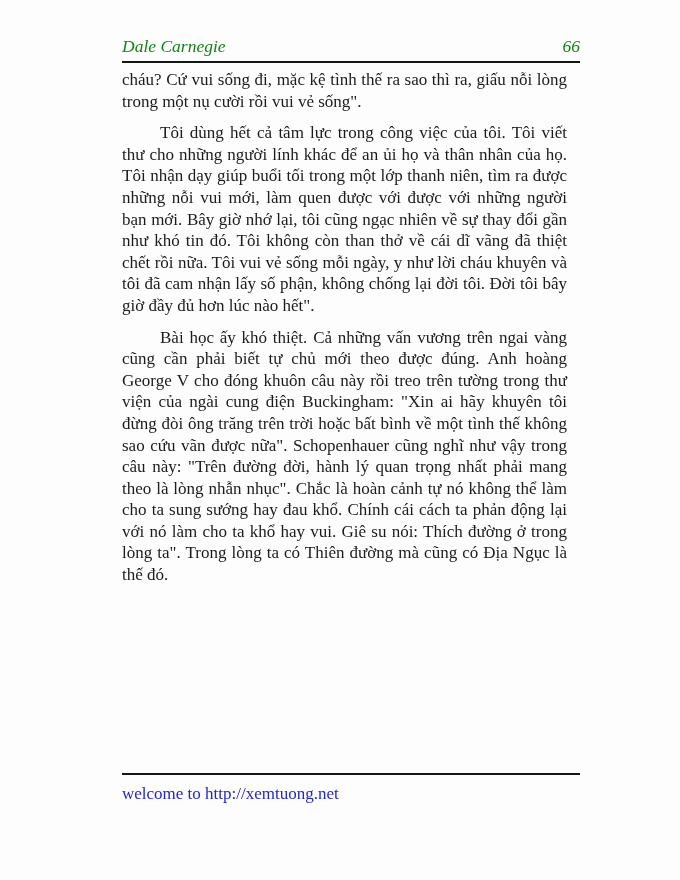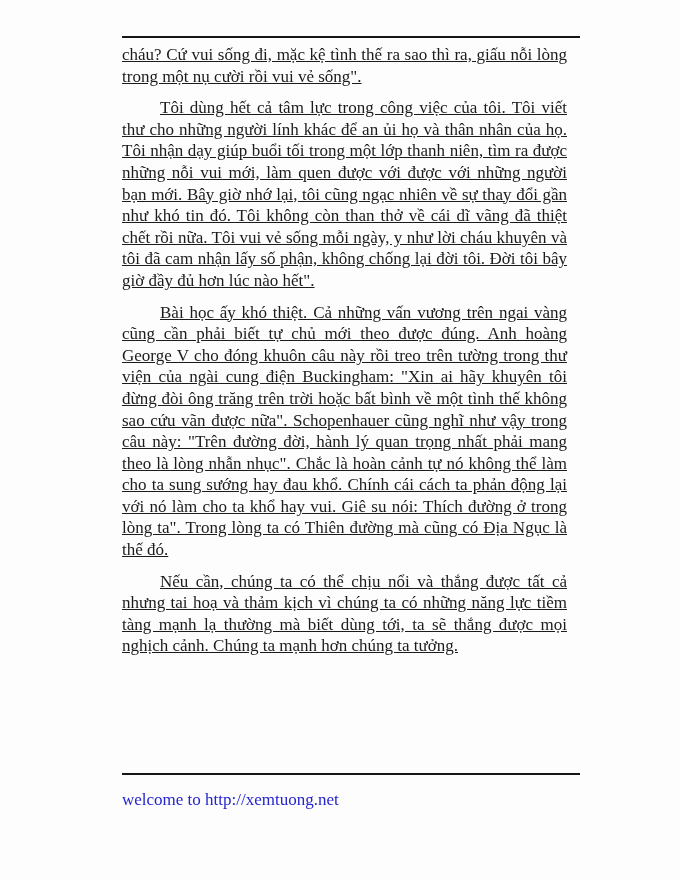--- a/index.html
+++ b/index.html
@@ -36,55 +36,57 @@
     border: none;
     border-top: 2px solid #161616;
     margin: 0 0 6px 0;
   }
   .body-text p {
     margin: 0 13px 10px 0;
     font-size: 17px;
     line-height: 21.6px;
     text-align: justify;
     text-justify: inter-word;
-    text-decoration: underline;
   }
   .body-text p.indented {
     text-indent: 38px;
   }
   .page-footer {
     position: absolute;
     left: 122px;
     width: 458px;
     top: 773px;
     border-top: 2.5px solid #161616;
-    padding-top: 15px;
+    padding-top: 9px;
   }
   .footer-link {
     font-size: 17px;
     color: #2424cd;
     text-decoration: none;
     cursor: pointer;
   }
 </style>
 </head>
 <body>
 
 <div class="page">
 
   <div class="content">
 
+    <div class="running-header">
+      <span>Dale Carnegie</span>
+      <span>66</span>
+    </div>
 
     <hr class="header-rule">
 
     <div class="body-text">
       <p>cháu? Cứ vui sống đi, mặc kệ tình thế ra sao thì ra, giấu nỗi lòng trong một nụ cười rồi vui vẻ sống".</p>
       <p class="indented">Tôi dùng hết cả tâm lực trong công việc của tôi. Tôi viết thư cho những người lính khác để an ủi họ và thân nhân của họ. Tôi nhận dạy giúp buổi tối trong một lớp thanh niên, tìm ra được những nỗi vui mới, làm quen được với được với những người bạn mới. Bây giờ nhớ lại, tôi cũng ngạc nhiên về sự thay đổi gần như khó tin đó. Tôi không còn than thở về cái dĩ vãng đã thiệt chết rồi nữa. Tôi vui vẻ sống mỗi ngày, y như lời cháu khuyên và tôi đã cam nhận lấy số phận, không chống lại đời tôi. Đời tôi bây giờ đầy đủ hơn lúc nào hết".</p>
       <p class="indented">Bài học ấy khó thiệt. Cả những vấn vương trên ngai vàng cũng cần phải biết tự chủ mới theo được đúng. Anh hoàng George V cho đóng khuôn câu này rồi treo trên tường trong thư viện của ngài cung điện Buckingham: "Xin ai hãy khuyên tôi đừng đòi ông trăng trên trời hoặc bất bình về một tình thế không sao cứu vãn được nữa". Schopenhauer cũng nghĩ như vậy trong câu này: "Trên đường đời, hành lý quan trọng nhất phải mang theo là lòng nhẫn nhục". Chắc là hoàn cảnh tự nó không thể làm cho ta sung sướng hay đau khổ. Chính cái cách ta phản động lại với nó làm cho ta khổ hay vui. Giê su nói: Thích đường ở trong lòng ta". Trong lòng ta có Thiên đường mà cũng có Địa Ngục là thế đó.</p>
-      <p class="indented">Nếu cần, chúng ta có thể chịu nổi và thắng được tất cả nhưng tai hoạ và thảm kịch vì chúng ta có những năng lực tiềm tàng mạnh lạ thường mà biết dùng tới, ta sẽ thắng được mọi nghịch cảnh. Chúng ta mạnh hơn chúng ta tưởng.</p>
     </div>
 
   </div>
 
   <div class="page-footer">
     <a class="footer-link">welcome to http://xemtuong.net</a>
   </div>
 
 </div>
 

